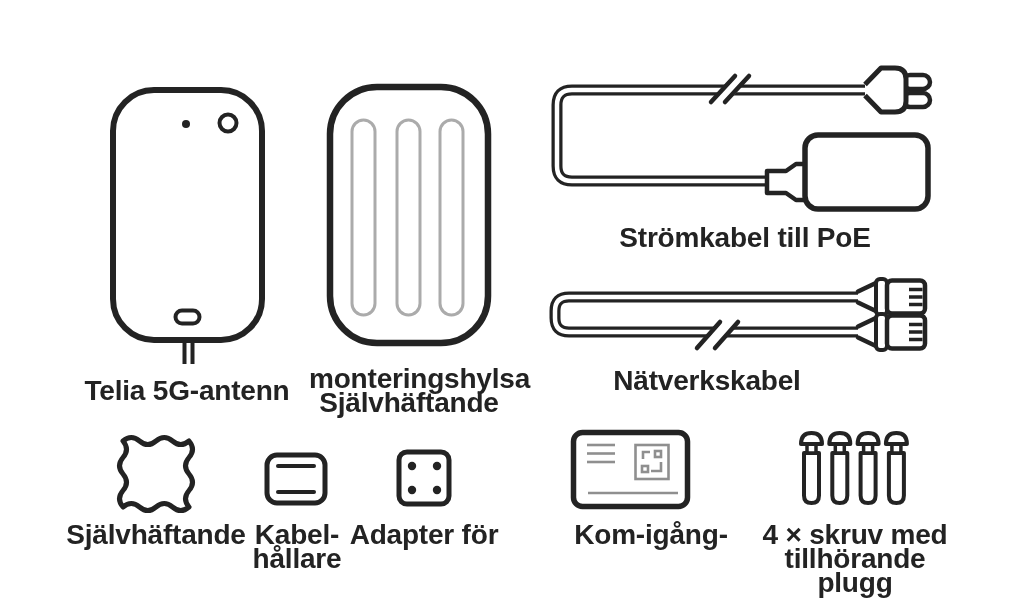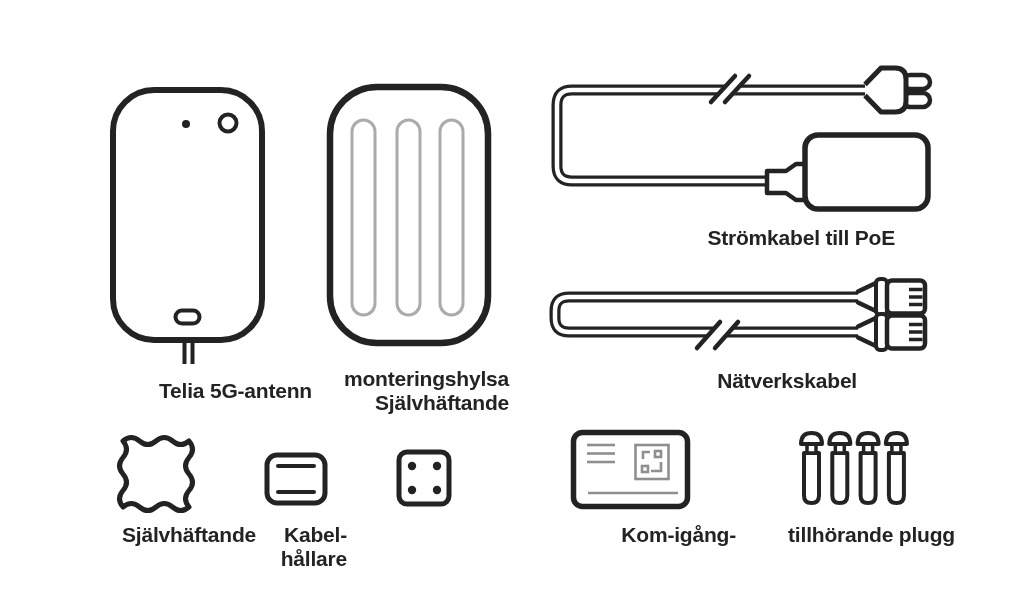--- a/index.html
+++ b/index.html
@@ -14,23 +14,23 @@
     position:relative;
     width:1014px;height:609px;
     background:var(--bg);
     font-family:"Liberation Sans",sans-serif;
     overflow:hidden;
   }
   figure{margin:0;padding:0;}
   .icon{position:absolute;display:block;}
   .lbl{
     position:absolute;
-    text-align:right;
+    text-align:center;
     color:var(--text);
-    font-size:21px;
+    font-size:28px;
     font-weight:700;
     line-height:24px;
     letter-spacing:-0.2px;
   }
   .ln{display:block;}
   
   svg .st{stroke:var(--line);fill:none;}
   svg .sf{stroke:var(--line);fill:#fff;}
   svg .fl{fill:var(--line);stroke:none;}
   svg .gr{stroke:var(--gray);fill:none;}
@@ -140,20 +140,21 @@
 
   <figure>
     <svg class="icon" style="left:396px;top:449px" width="58" height="58" viewBox="0 0 58 58">
       <rect class="sf" x="3" y="3" width="50" height="52" rx="8" stroke-width="5"></rect>
       <circle class="fl" cx="16" cy="17" r="4.2"></circle>
       <circle class="fl" cx="41" cy="17" r="4.2"></circle>
       <circle class="fl" cx="16" cy="41" r="4.2"></circle>
       <circle class="fl" cx="41" cy="41" r="4.2"></circle>
     </svg>
     <figcaption class="lbl" style="left:344px;top:523px;width:160px">
+      <span class="ln">Adapter för</span>
     </figcaption>
   </figure>
 
   <figure>
     <svg class="icon" style="left:570px;top:429px" width="122" height="82" viewBox="0 0 122 82">
       <rect class="sf" x="3.5" y="3.5" width="114" height="74" rx="9" stroke-width="5.5"></rect>
       <line class="gr" x1="17" y1="16" x2="45" y2="16" stroke-width="2.6"></line>
       <line class="gr" x1="17" y1="24.5" x2="45" y2="24.5" stroke-width="2.6"></line>
       <line class="gr" x1="17" y1="33" x2="45" y2="33" stroke-width="2.6"></line>
       <g>
@@ -178,17 +179,18 @@
           <rect class="sf" x="7" y="14" width="9" height="9" stroke-width="3.5"></rect>
           <path class="sf" d="M1,14 Q1,3 11.5,3 Q22,3 22,14 Z" stroke-width="4" stroke-linejoin="round"></path>
         </g>
       </defs>
       <use href="#screw" x="4" y="2"></use>
       <use href="#screw" x="32.3" y="2"></use>
       <use href="#screw" x="60.6" y="2"></use>
       <use href="#screw" x="88.9" y="2"></use>
     </svg>
     <figcaption class="lbl" style="left:755px;top:523px;width:200px">
+      <span class="ln">4 × skruv med</span>
       <span class="ln">tillhörande plugg</span>
     </figcaption>
   </figure>
 
 </div>
 
 </body></html>

